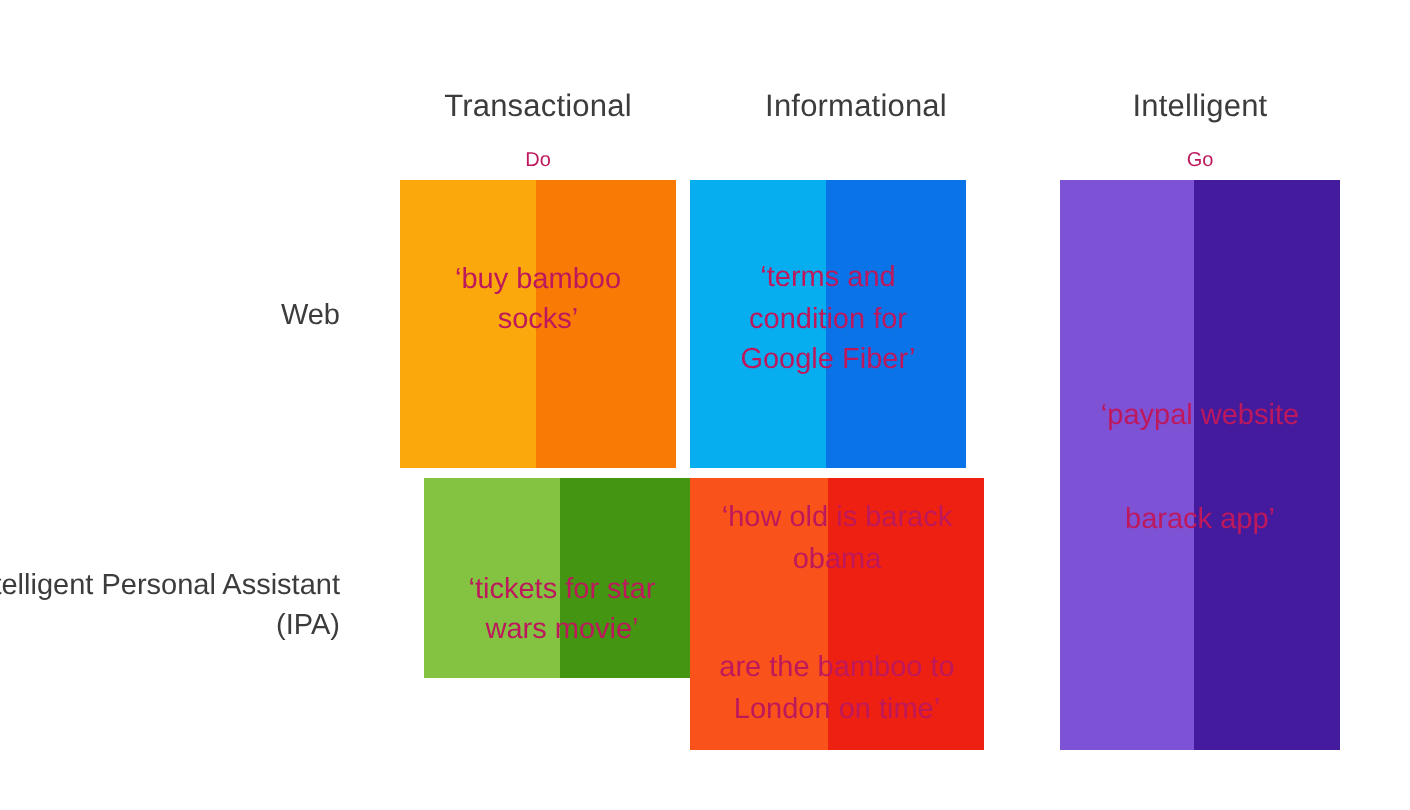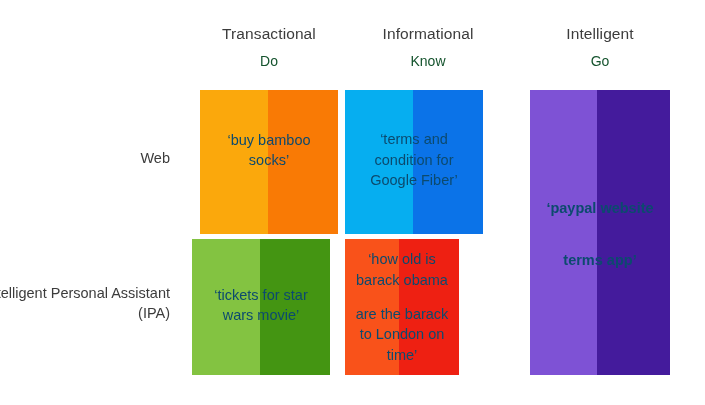--- a/index.html
+++ b/index.html
@@ -27,24 +27,25 @@
   .col-header {
     position: absolute;
     text-align: center;
   }
   .col-header .col-title {
     font-size: 15.5px;
     color: #3c3c3c;
     letter-spacing: 0.1px;
     line-height: 20px;
     white-space: nowrap;
+    margin-top: 20px;
   }
   .col-header .col-sub {
-    font-size: 14px;
-    color: #14532d;
+    font-size: 10px;
+    color: #be185d;
     line-height: 20px;
     margin-top: 7px;
     white-space: nowrap;
   }
 
   #col-head-0 { left: 200px; top: 24px; width: 138px; }
   #col-head-1 { left: 359px; top: 24px; width: 138px; }
   #col-head-2 { left: 530px; top: 24px; width: 140px; }
 
   
@@ -76,35 +77,35 @@
     position: absolute;
     left: 0;
     right: 0;
     display: flex;
     flex-direction: column;
     justify-content: center;
     align-items: center;
   }
   .cell .cell-line {
     position: relative;
-    color: #0c4a6e;
+    color: #be185d;
     font-size: 14.5px;
     line-height: 20.5px;
     text-align: center;
     padding: 0 6px;
     box-sizing: border-box;
     width: 100%;
   }
 
   
   #cell-web-transactional   { left: 200px; top: 90px;  width: 138px; height: 144px; }
   #cell-web-informational   { left: 345px; top: 90px;  width: 138px; height: 144px; }
-  #cell-ipa-transactional   { left: 192px; top: 239px; width: 138px; height: 136px; }
-  #cell-ipa-informational   { left: 345px; top: 239px; width: 114px; height: 136px; }
-  #cell-navigational        { left: 530px; top: 90px;  width: 140px; height: 285px; font-weight: bold; }
+  #cell-ipa-transactional   { left: 212px; top: 239px; width: 138px; height: 100px; }
+  #cell-ipa-informational   { left: 345px; top: 239px; width: 147px; height: 136px; }
+  #cell-navigational        { left: 530px; top: 90px;  width: 140px; height: 285px; }
 
   
   #cell-web-transactional   .cell-text-wrap { top: 34px;  height: 52px; }
   #cell-web-informational   .cell-text-wrap { top: 34px;  height: 72px; justify-content: center; }
   #cell-ipa-transactional   .cell-text-wrap { top: 40px;  height: 52px; }
   #cell-ipa-informational   .cell-text-wrap { top: 10px;  height: 116px; justify-content: space-between;}
   #cell-navigational        .cell-text-wrap { top: 108px; height: 72px; justify-content: space-between;}
 
   #cell-ipa-informational .cell-line { flex: 0 0 auto; }
   #cell-navigational .cell-line { flex: 0 0 auto; }
@@ -113,21 +114,20 @@
 <body>
 
 <div class="matrix">
 
   <div class="col-header" id="col-head-0">
     <div class="col-title">Transactional</div>
     <div class="col-sub">Do</div>
   </div>
   <div class="col-header" id="col-head-1">
     <div class="col-title">Informational</div>
-    <div class="col-sub">Know</div>
   </div>
   <div class="col-header" id="col-head-2">
     <div class="col-title">Intelligent</div>
     <div class="col-sub">Go</div>
   </div>
 
   <div class="row-header" id="row-head-0">Web</div>
   <div class="row-header" id="row-head-1">Intelligent Personal Assistant (IPA)</div>
 
   <div class="cell" id="cell-web-transactional">
@@ -152,26 +152,26 @@
     <div class="cell-text-wrap">
       <div class="cell-line">‘tickets for star wars movie’</div>
     </div>
   </div>
 
   <div class="cell" id="cell-ipa-informational">
     <div class="band left" style="width: 47%; background: rgb(249, 82, 26);"></div>
     <div class="band right" style="width: 53%; background: rgb(238, 32, 18);"></div>
     <div class="cell-text-wrap">
       <div class="cell-line">‘how old is barack obama</div>
-      <div class="cell-line">are the barack to London on time’</div>
+      <div class="cell-line">are the bamboo to London on time’</div>
     </div>
   </div>
 
   <div class="cell" id="cell-navigational">
     <div class="band left" style="width: 48%; background: rgb(126, 82, 213);"></div>
     <div class="band right" style="width: 52%; background: rgb(68, 27, 156);"></div>
     <div class="cell-text-wrap">
       <div class="cell-line">‘paypal website</div>
-      <div class="cell-line">terms app’</div>
+      <div class="cell-line">barack app’</div>
     </div>
   </div>
 
 </div>
 
 </body></html>

